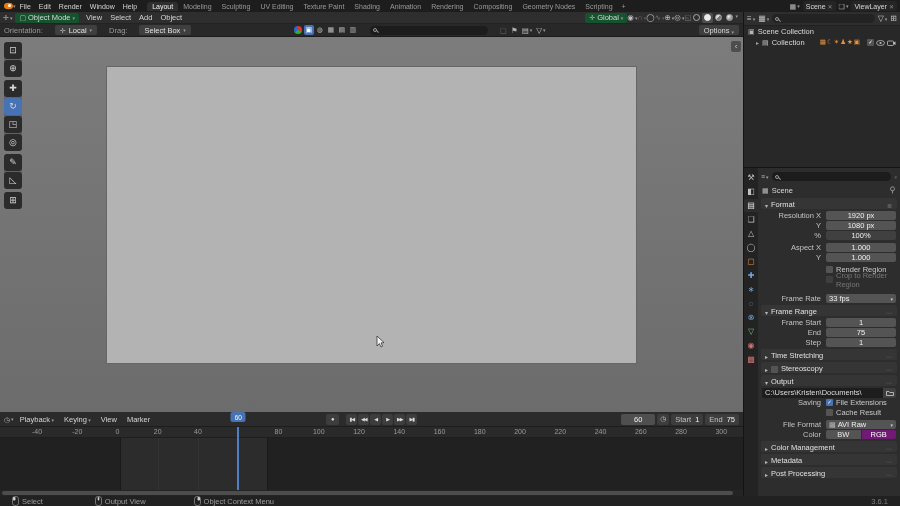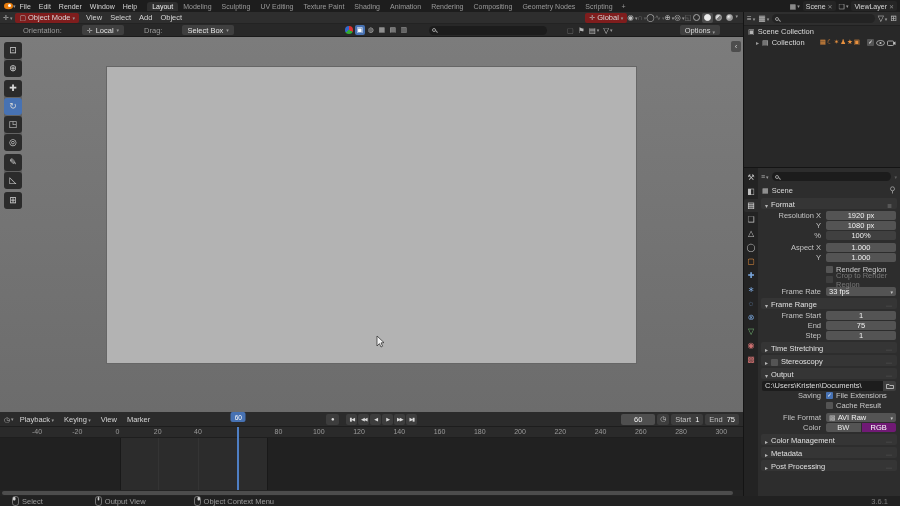--- a/index.html
+++ b/index.html
@@ -17,35 +17,35 @@
   .ws-tab.add{color:#9a9a9a;padding:0 4px}
   .tb-right{margin-left:auto;display:flex;align-items:center;gap:3px}
   .selector{display:flex;align-items:center;background:#252525;border-radius:2px;height:10px;padding:0 3px;gap:2px}
   .selector .x{color:#8a8a8a;font-size:6px}
   .mini-ico{color:#b5b5b5;font-size:7px;line-height:1}
   .caret{color:#9a9a9a;font-size:5px}
 
   
   .vp-header{position:absolute;top:12px;left:0;width:743px;height:12px;background:#2e2e2e;
     display:flex;align-items:center;padding:0 3px;gap:3px;font-size:7.5px;border-bottom:1px solid #232323;z-index:4}
-  .pill{display:flex;align-items:center;gap:2px;background:#7f1d1d;border-radius:2px;height:10px;padding:0 4px}
+  .pill{display:flex;align-items:center;gap:2px;background:#14532d;border-radius:2px;height:10px;padding:0 4px}
   .vph-right{margin-left:auto;display:flex;gap:0;padding-right:2px}
   .icon-btn{display:flex;align-items:center;gap:1px;color:#c0c0c0}
   .dim{opacity:.45}
   .shade{width:7px;height:7px;border-radius:50%;border:1px solid #a8a8a8;display:inline-block}
   .shade.wire{background:transparent}
   .shade-btn{display:inline-flex;align-items:center;padding:0 2px;height:10px;border-radius:2px}
   .shade-btn.active{background:#4d4d4d}
   .shade.solid{background:#ececec;border-color:#ececec}
   .shade.material{background:linear-gradient(135deg,#d8d8d8 50%,#777 50%)}
   .shade.rendered{background:radial-gradient(circle at 30% 30%,#eee,#666)}
 
   
   .tool-settings{position:absolute;top:24px;left:0;width:743px;height:13px;background:#282828;
-    display:flex;align-items:center;padding:0 23px;gap:20px;font-size:7.5px;border-bottom:1px solid #1a1a1a;z-index:4}
+    display:flex;align-items:center;padding:0 4px;gap:12px;font-size:7.5px;border-bottom:1px solid #1a1a1a;z-index:4}
   .ts-label{color:#9a9a9a}
   .ts-pill{display:flex;align-items:center;gap:3px;background:#3f3f3f;border-radius:2px;height:10px;padding:0 5px;color:#e2e2e2}
   .ts-icons{display:flex;align-items:center;gap:1px;margin-left:90px}
   .ts-ico{width:10px;height:10px;display:flex;align-items:center;justify-content:center;color:#b8b8b8;font-size:7px;border-radius:2px}
   .ts-ico.active{background:#4772b3;color:#fff}
   .ball{width:8px;height:8px;border-radius:50%;background:conic-gradient(#d33 0 33%,#3a3 33% 66%,#36c 66% 100%)}
   .ts-search{width:118px;height:9px;background:#1c1c1c;border-radius:5px;display:flex;align-items:center;padding:0 3px;gap:2px}
   .mag{width:4px;height:4px;border:1px solid #9a9a9a;border-radius:50%;position:relative;flex:none}
   .mag::after{content:"";position:absolute;width:3px;height:1px;background:#9a9a9a;right:-3px;bottom:-1px;transform:rotate(45deg)}
   .ts-right{display:flex;align-items:center;gap:4px;color:#b5b5b5}
@@ -507,21 +507,21 @@
             <span class="cb-label">Render Region</span>
           </span>
         </div>
         <div class="prow dim">
           <span class="plabel"></span>
           <span class="cbwrap">
             <span class="cb"></span>
             <span class="cb-label">Crop to Render Region</span>
           </span>
         </div>
-        <div class="prow" style="margin-top:3px">
+        <div class="prow" style="margin-top:10px">
           <span class="plabel">Frame Rate</span>
           <span class="pfield dropdown">
             <span>33 fps</span>
             <span class="dd-arrow">▾</span>
           </span>
         </div>
 
         <div class="psec">
           <span class="sec-arrow">▾</span>
           <span>Frame Range</span>

